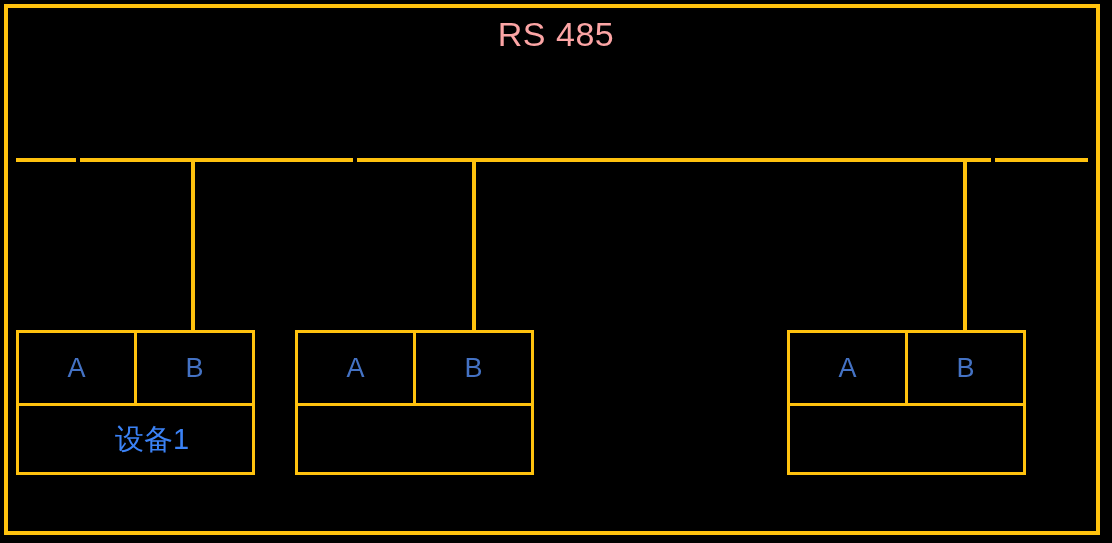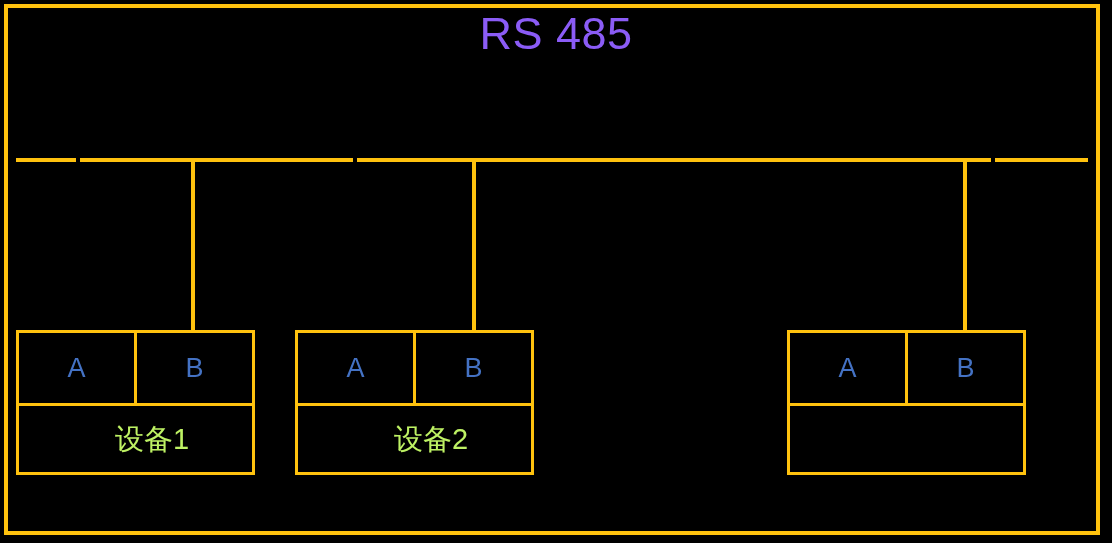--- a/index.html
+++ b/index.html
@@ -27,22 +27,22 @@
     box-sizing: border-box;
   }
 
   
   #title {
     position: absolute;
     left: 0;
     top: 13px;
     width: 1112px;
     text-align: center;
-    color: #8b5cf6;
-    font-size: 45px;
+    color: #fca5a5;
+    font-size: 34px;
     line-height: 42px;
     letter-spacing: 0.5px;
     white-space: nowrap;
   }
 
   
   .bus-seg {
     position: absolute;
     height: 4px;
     background: #FFC20E;
@@ -84,21 +84,21 @@
   }
   .device .namerow {
     width: 100%;
     height: 66px;
     display: flex;
     align-items: center;
     justify-content: center;
     box-sizing: border-box;
   }
   .device .namerow .name {
-    color: #bef264;
+    color: #3b82f6;
     font-size: 29px;
     line-height: 34px;
     white-space: nowrap;
     position: relative;
     display: inline-block;
     margin-left: 33px;
   }
   .device .namerow .name.has-marker::after {
     content: "";
     position: absolute;
@@ -137,23 +137,20 @@
         </div>
         <div class="namerow">
           <span class="name">设备1</span>
         </div>
       </div>
       <div class="device" style="left: 295px; top: 330px; width: 239px; height: 145px;">
         <div class="ports">
           <div class="port port-a">A</div>
           <div class="port port-b">B</div>
         </div>
-        <div class="namerow">
-          <span class="name">设备2</span>
-        </div>
       </div>
       <div class="device" style="left: 787px; top: 330px; width: 239px; height: 145px;">
         <div class="ports">
           <div class="port port-a">A</div>
           <div class="port port-b">B</div>
         </div>
       </div>
     </div>
 
 </div>

